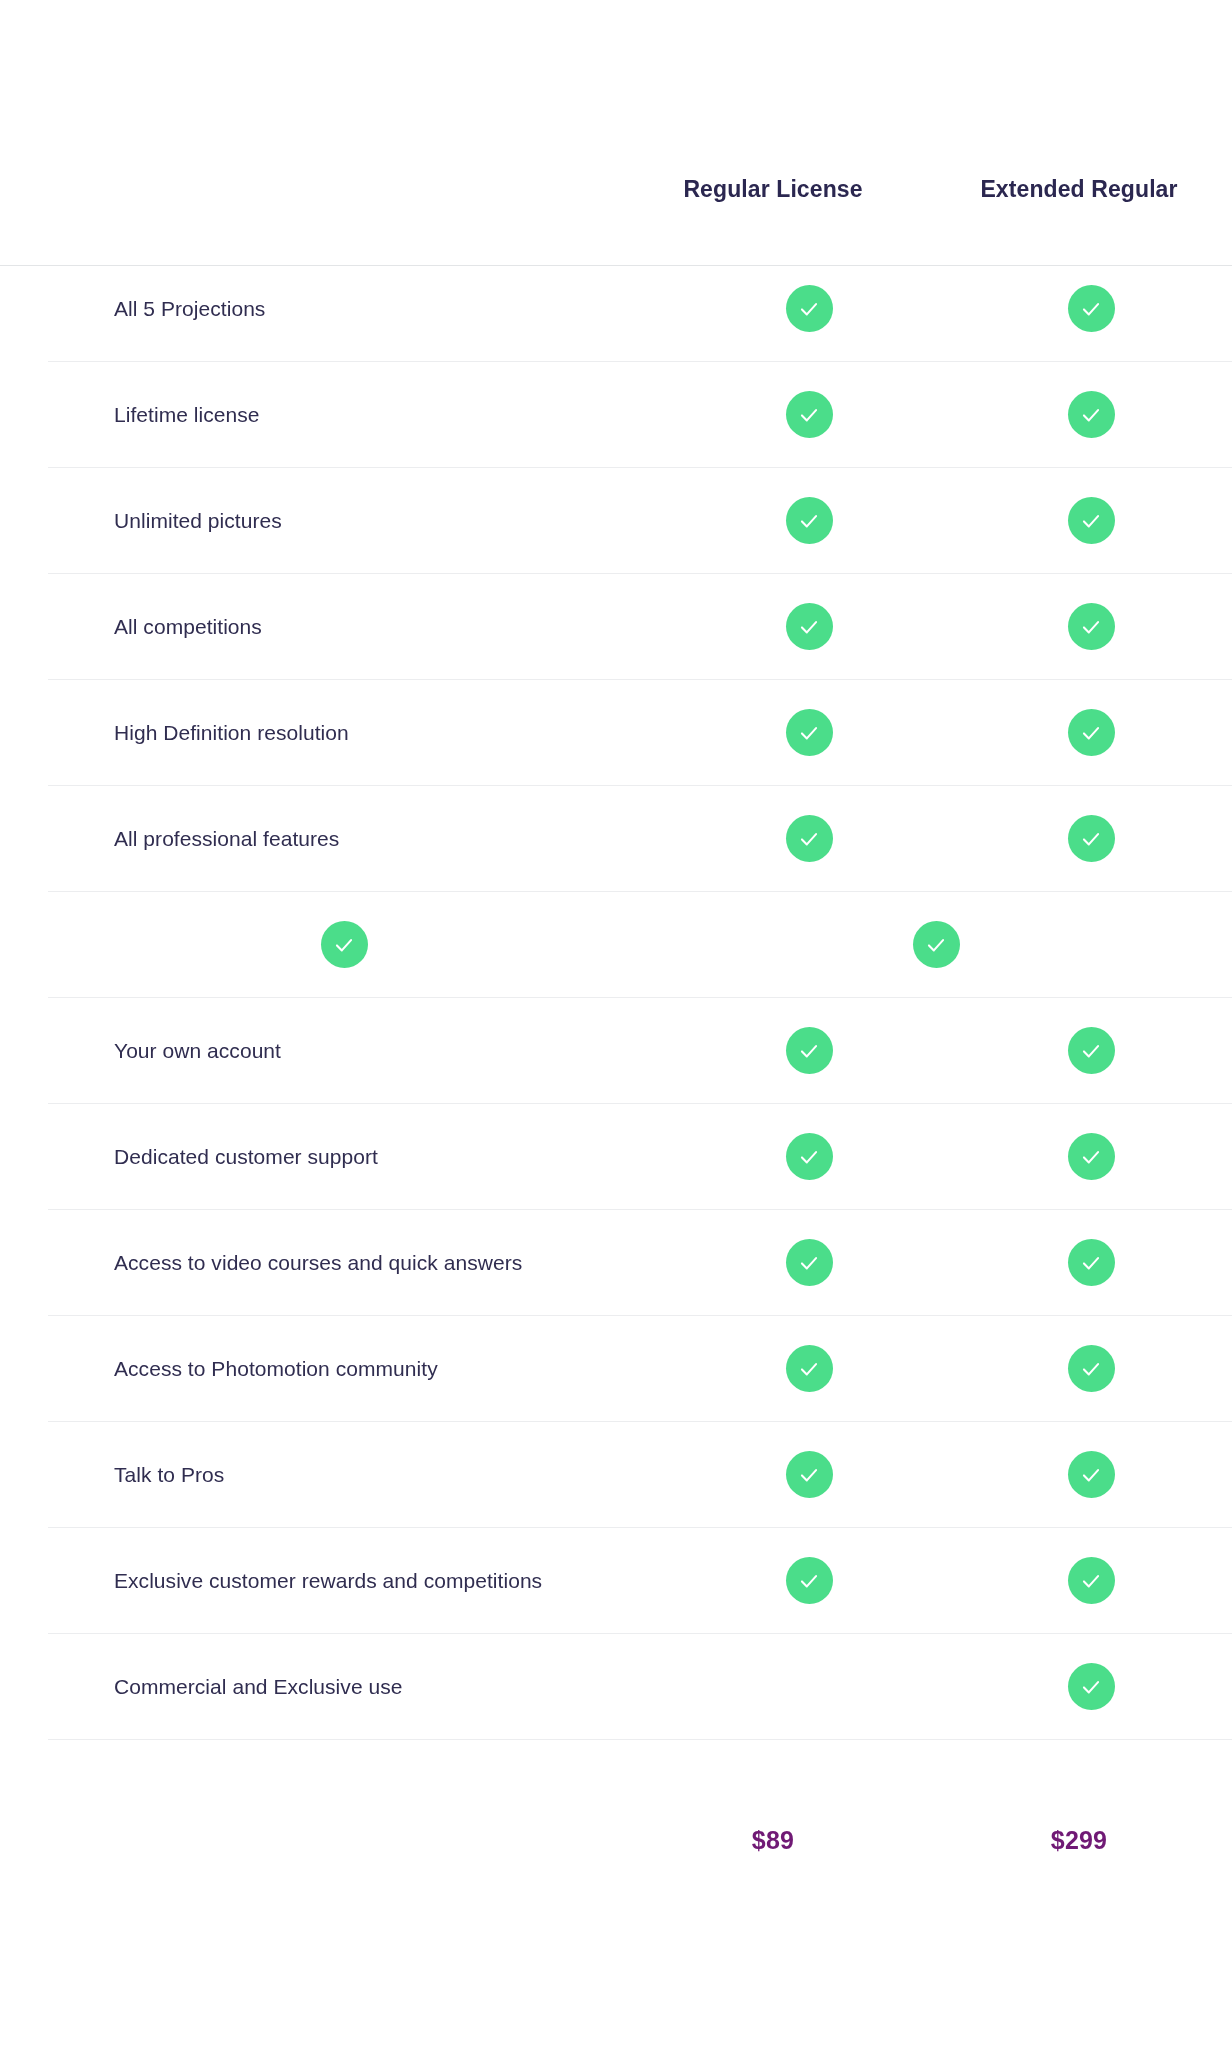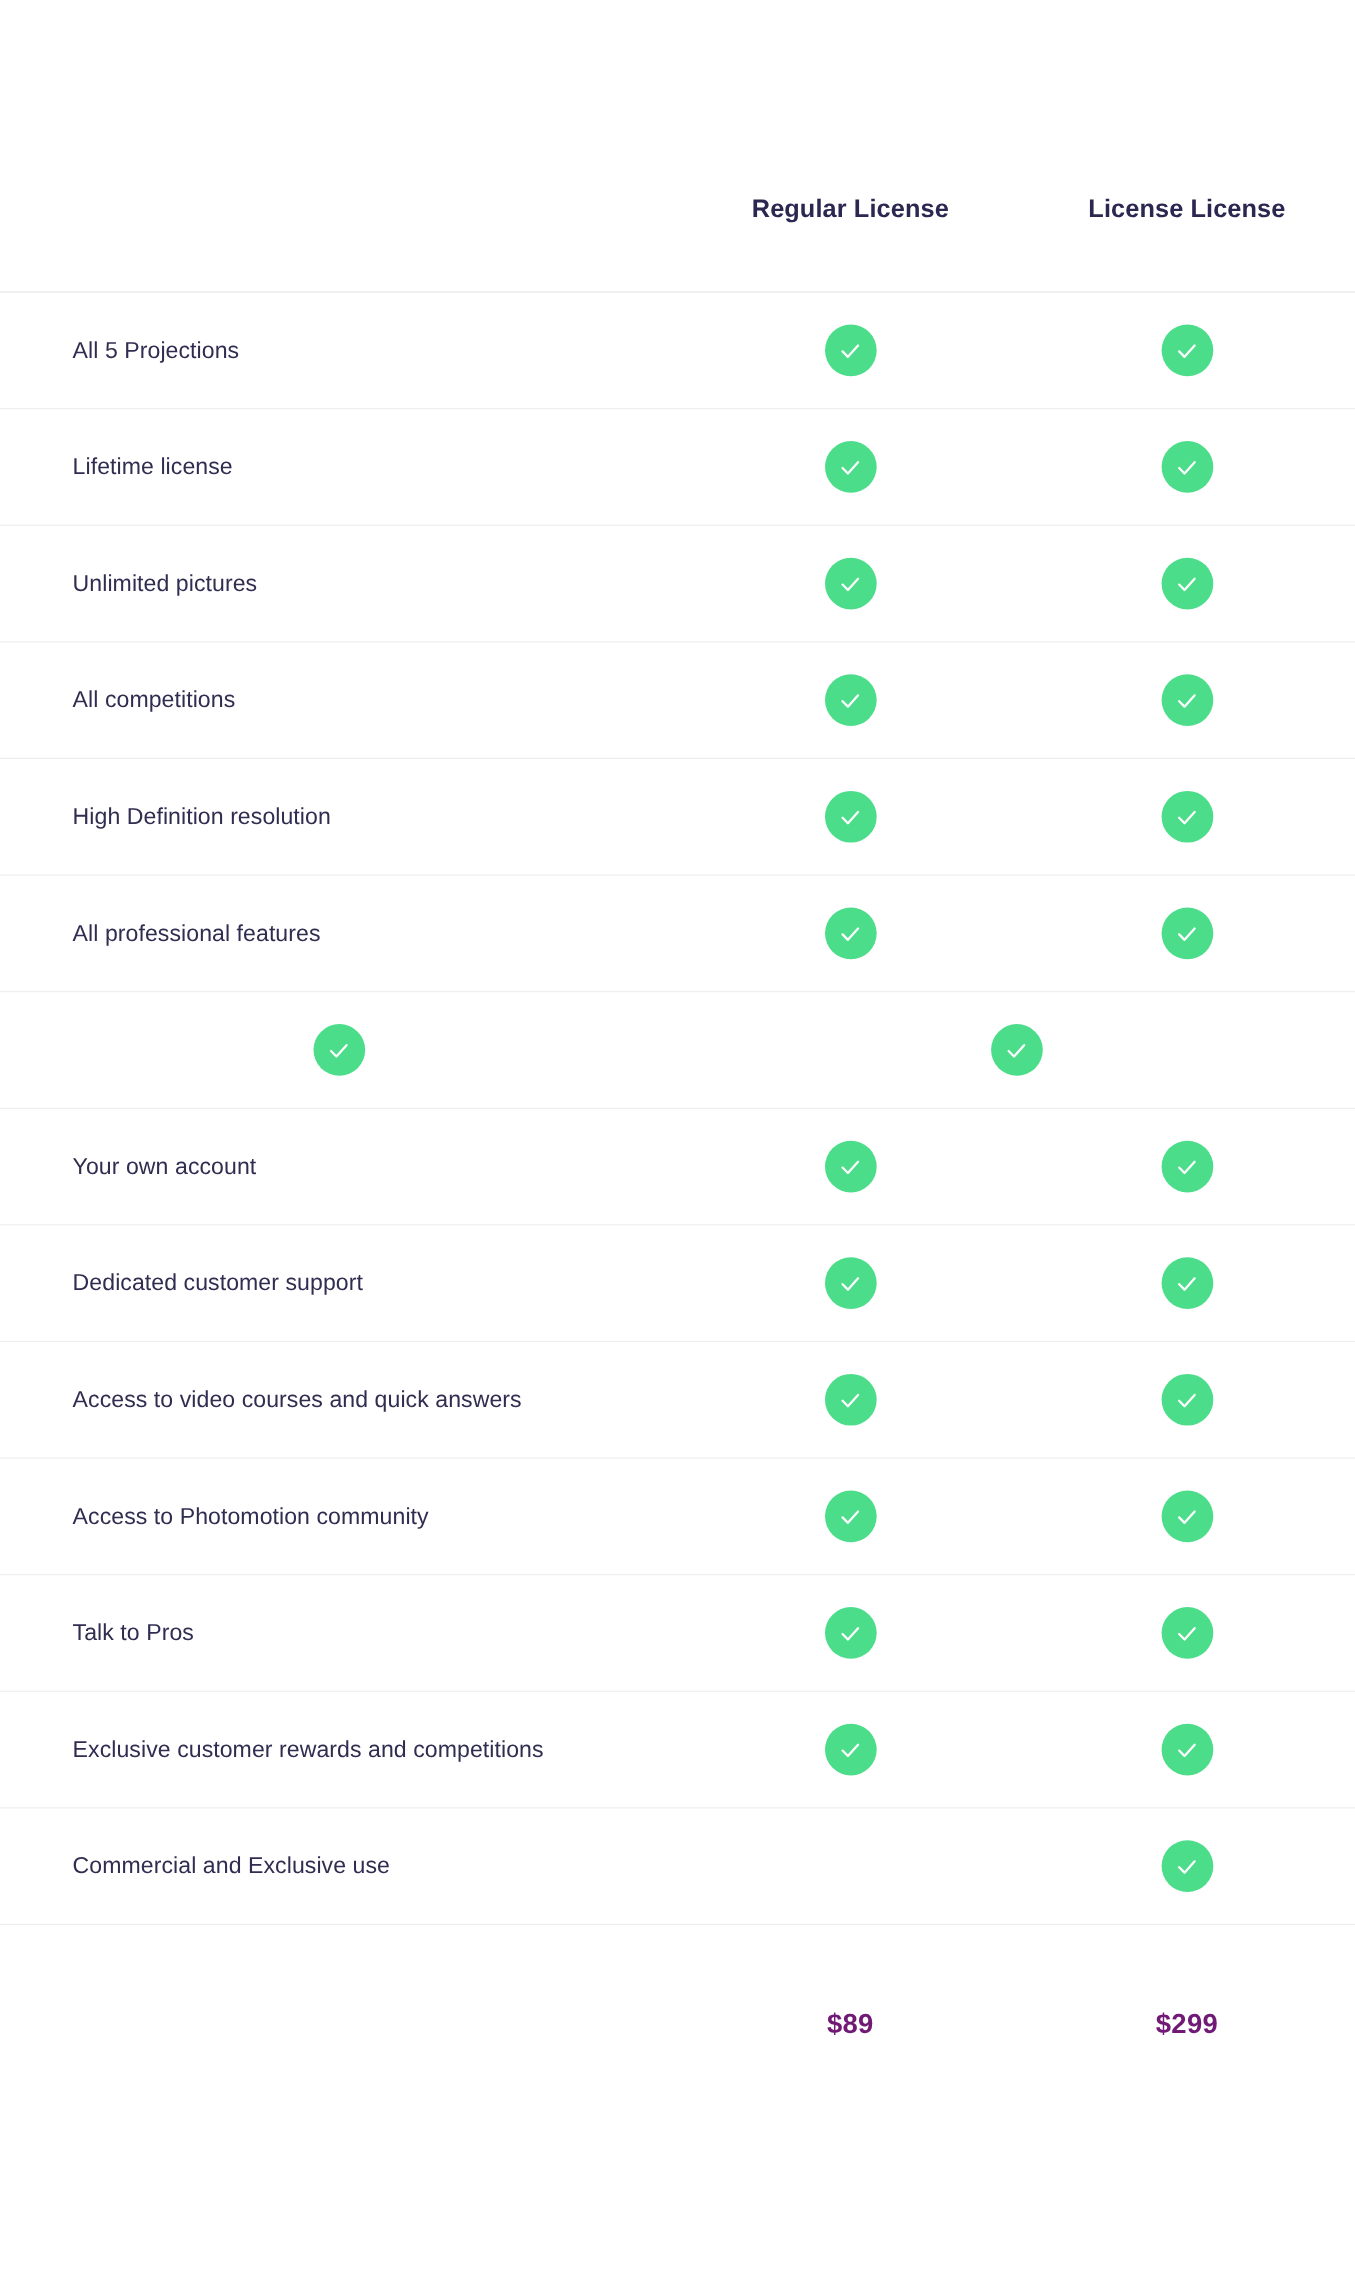--- a/index.html
+++ b/index.html
@@ -57,23 +57,24 @@
     height: 1px;
     background: #ecedef;
   }
   .divider.head-rule {
     background: #e3e5e7;
   }
 
   
   .rows {
     position: absolute;
-    top: 266px;
+    top: 256px;
     left: 0;
     right: 0;
+    padding-left: 48px;
   }
   .feature-row {
     position: relative;
     height: 106px;
     display: flex;
     align-items: center;
     border-bottom: 1px solid #ecedef;
     box-sizing: border-box;
   }
   .cell-feature {
@@ -138,21 +139,21 @@
   }
 </style>
 </head>
 <body>
 
 <div class="comparison-table">
 
   <div class="table-header">
     <div class="th-feature"></div>
     <div class="th-plan">Regular License</div>
-    <div class="th-plan">License License</div>
+    <div class="th-plan">Extended Regular</div>
   </div>
 
   <div class="divider head-rule" style="top:265px;"></div>
 
   <div class="rows" id="rows-container">
       <div class="feature-row">
         <div class="cell-feature">All 5 Projections</div>
         <div class="cell-mark">
           <span class="check-circle">
             <svg viewBox="0 0 24 24" fill="none" xmlns="http://www.w3.org/2000/svg">

